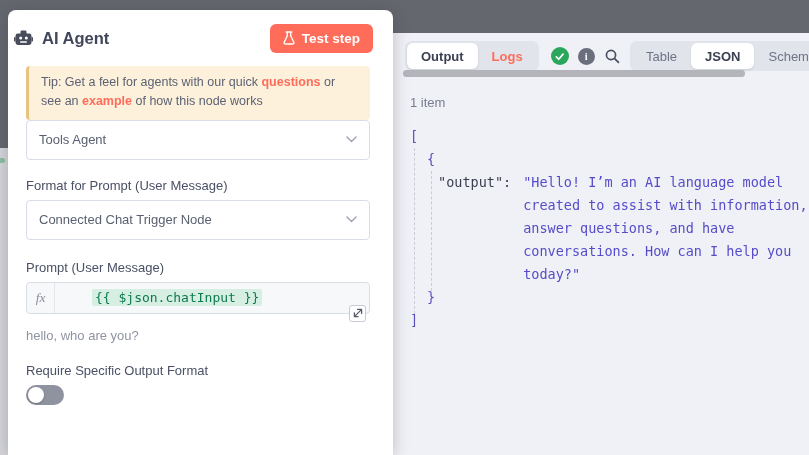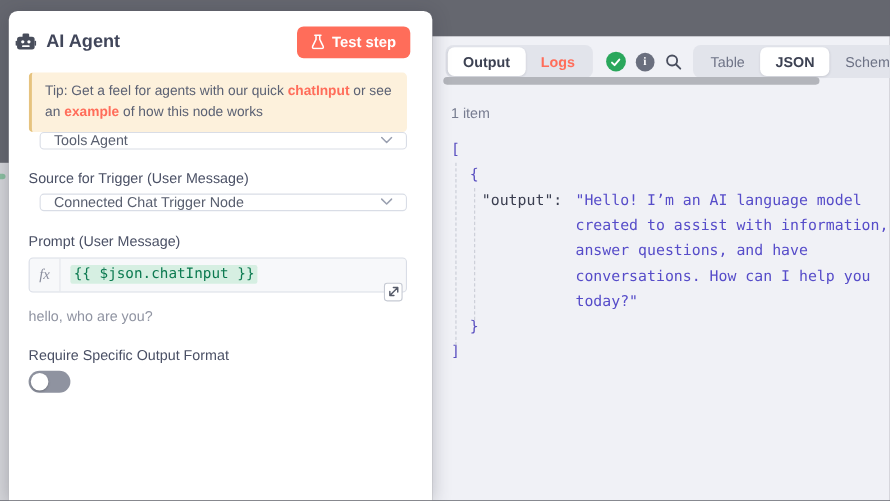--- a/index.html
+++ b/index.html
@@ -46,24 +46,24 @@
   .tab { font-size:14px; color:#62687c; padding-bottom:8px; cursor:pointer; }
   .tab.active { color:#ff6d5a; font-weight:700; border-bottom:2px solid #ff6d5a; margin-bottom:-1px; }
   .tab + .tab { margin-left:30px; }
   .tab-docs { margin-left:auto; display:flex; align-items:center; gap:6px; color:#6e7488; font-size:14px; padding-bottom:8px; cursor:pointer; }
 
   .panel-body { padding:14px 23px 0 18px; }
   .tip-box { background:#fdf1dc; border-left:3px solid #e6c37f; border-radius:4px; padding:7px 12px 8px; font-size:12.5px; line-height:1.55; color:#5c6274; }
   .tip-link { color:#ff6d5a; font-weight:700; cursor:pointer; }
 
   .field-label { font-size:13px; color:#4a5065; margin:15px 0 7px; }
-  .select { height:16px; border:1px solid #d9dde6; border-radius:4px; background:#fff; display:flex; align-items:center; padding:0 12px; font-size:13px; color:#5a6070; cursor:pointer;margin-left:10px; }
+  .select { height:40px; border:1px solid #d9dde6; border-radius:4px; background:#fff; display:flex; align-items:center; padding:0 12px; font-size:13px; color:#5a6070; cursor:pointer; }
   .select .chev { margin-left:auto; }
 
-  .expr-field { position:relative; display:flex; border:1px solid #d9dde6; border-radius:4px; height:32px; background:#f7f8fa; }
+  .expr-field { position:relative; display:flex; border:1px solid #d9dde6; border-radius:4px; height:32px; background:#f7f8fa;gap:28px; }
   .fx-badge { width:28px; display:flex; align-items:center; justify-content:center; border-right:1px solid #e4e6ec; font-family:"Liberation Serif", serif; font-style:italic; font-size:13.5px; color:#8a8e9e; }
   .expr-body { display:flex; align-items:center; padding:0 9px; overflow:hidden; }
   .expr-token { font-family:"DejaVu Sans Mono", monospace; font-size:13px; background:#d6efe2; color:#0c7a50; padding:1px 3px; border-radius:2px; white-space:pre; }
   .expand-btn { position:absolute; right:3px; bottom:-9px; width:17px; height:17px; background:#fff; border:1px solid #c6cad3; border-radius:3px; display:flex; align-items:center; justify-content:center; cursor:pointer; }
   .resolved { font-size:13px; color:#9094a2; margin-top:14px; }
 
   .toggle-row { margin-top:6px; }
   .toggle { width:38px; height:20px; background:#8f93a0; border-radius:10px; position:relative; cursor:pointer; }
   .toggle .knob { position:absolute; left:2px; top:2px; width:16px; height:16px; background:#fff; border-radius:50%; box-shadow:0 1px 2px rgba(0,0,0,.25); }
 </style>
@@ -142,33 +142,33 @@
             <path d="M3.2 1h5.6 M4.3 1.2v3.6L1.2 11.2c-0.5 1 0.2 1.8 1.1 1.8h7.4c0.9 0 1.6-0.8 1.1-1.8L7.7 4.8V1.2" fill="none" stroke="#fff" stroke-width="1.4" stroke-linecap="round" stroke-linejoin="round"></path>
           </svg>
       </span>
       <span>Test step</span>
     </button>
   </div>
 
 
   <div class="panel-body">
     <div class="tip-box">
-      <span>Tip: Get a feel for agents with our quick </span><span class="tip-link">chatInput</span><span> or see an </span><span class="tip-link">example</span><span> of how this node works</span>
+      <span>Tip: Get a feel for agents with our quick </span><span class="tip-link">questions</span><span> or see an </span><span class="tip-link">example</span><span> of how this node works</span>
     </div>
 
     <div class="select">
       <span>Tools Agent</span>
       <span class="chev" style="display:flex;">
         <svg width="11" height="7" viewBox="0 0 11 7">
             <polyline points="1,1 5.5,5.5 10,1" fill="none" stroke="#9aa0b0" stroke-width="1.4" stroke-linecap="round" stroke-linejoin="round"></polyline>
           </svg>
       </span>
     </div>
 
-    <div class="field-label" style="margin-top:18px;">Source for Trigger (User Message)</div>
+    <div class="field-label" style="margin-top:18px;">Format for Prompt (User Message)</div>
     <div class="select">
       <span>Connected Chat Trigger Node</span>
       <span class="chev" style="display:flex;">
         <svg width="11" height="7" viewBox="0 0 11 7">
             <polyline points="1,1 5.5,5.5 10,1" fill="none" stroke="#9aa0b0" stroke-width="1.4" stroke-linecap="round" stroke-linejoin="round"></polyline>
           </svg>
       </span>
     </div>
 
     <div class="field-label" style="margin-top:20px;">Prompt (User Message)</div>

